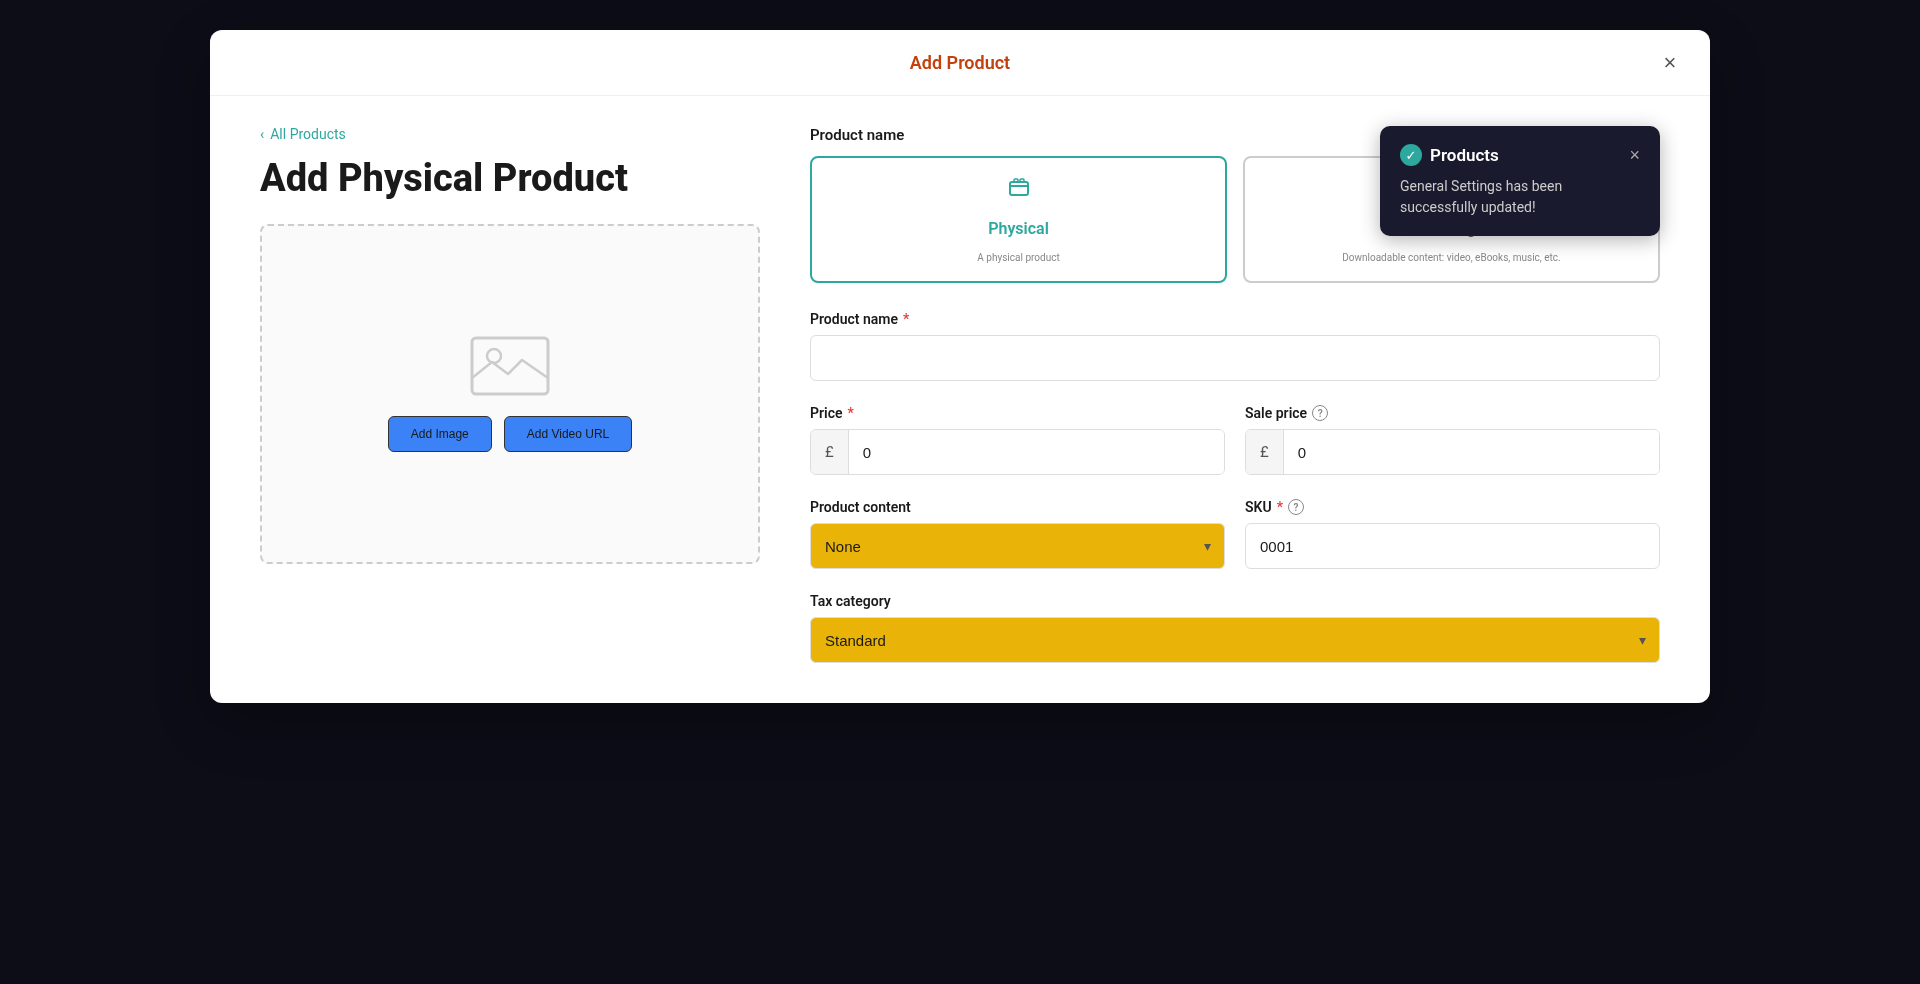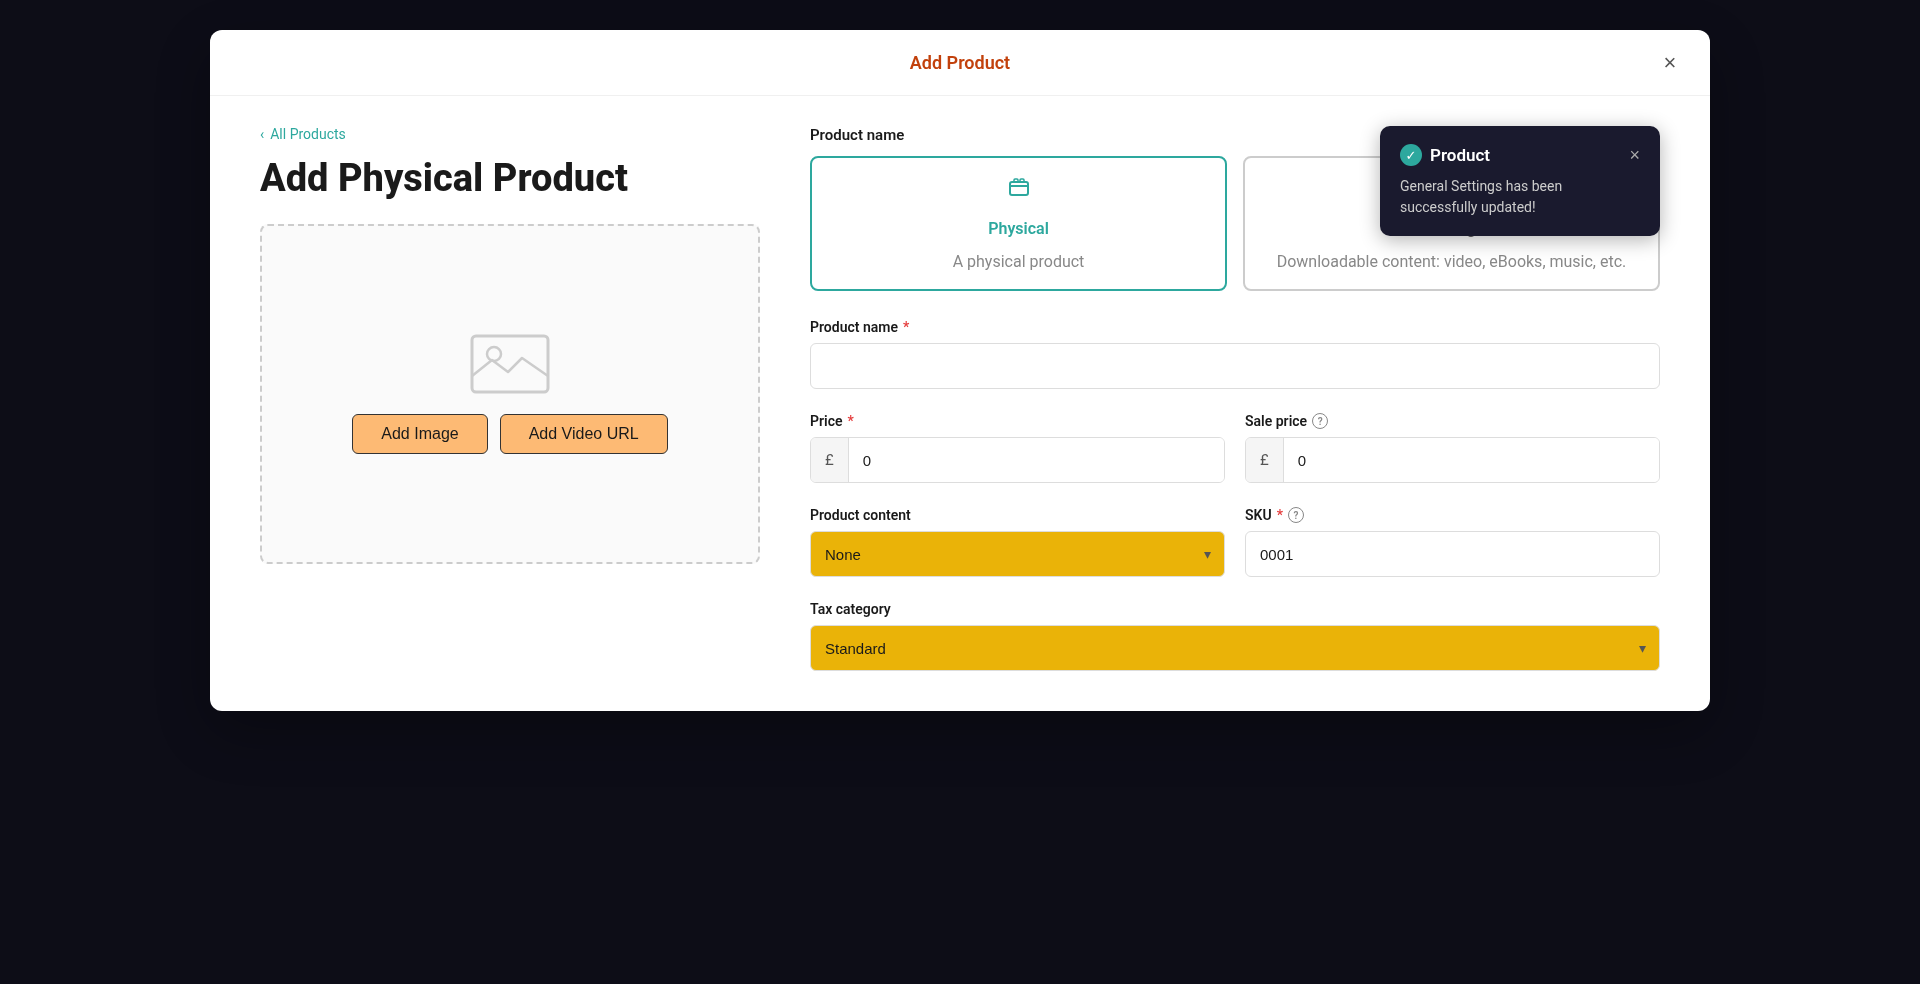--- a/index.html
+++ b/index.html
@@ -135,25 +135,25 @@
       color: #ccc;
     }
 
     .upload-buttons {
       display: flex;
       gap: 12px;
     }
 
     .btn-outline {
       border: 1.5px solid #333;
-      background: #fdba74;
-      color: #1a1a1a;
-      font-size: 16px;
+      background: #3b82f6;
+      color: #1a1a1a;
+      font-size: 12px;
       font-weight: 500;
-      padding: 10px 28px;
+      padding: 10px 22px;
       border-radius: 6px;
       cursor: pointer;
     }
 
     
     .right-col {
       flex: 1;
       position: relative;
     }
 
@@ -197,21 +197,21 @@
 
     .type-card-name {
       font-size: 16px;
       font-weight: 600;
       color: #2da89e;
     }
 
     .type-card-name.grey { color: #555; }
 
     .type-card-desc {
-      font-size: 16px;
+      font-size: 10px;
       color: #888;
       text-align: center;
     }
 
     .field-label {
       font-size: 14px;
       font-weight: 600;
       color: #1a1a1a;
       margin-bottom: 8px;
       display: flex;
@@ -442,21 +442,21 @@
           </div>
         </div>
       </div>
 
       <div class="right-col">
 
         <div class="success-toast">
           <div class="toast-header">
             <div class="toast-title-row">
               <div class="success-icon">✓</div>
-              <span class="toast-title">Product</span>
+              <span class="toast-title">Products</span>
             </div>
             <button class="toast-close">×</button>
           </div>
           <p class="toast-message">General Settings has been successfully updated!</p>
         </div>
 
         <div class="field-group">
           <div class="section-label">Product name</div>
           <div class="product-type-row">
 

